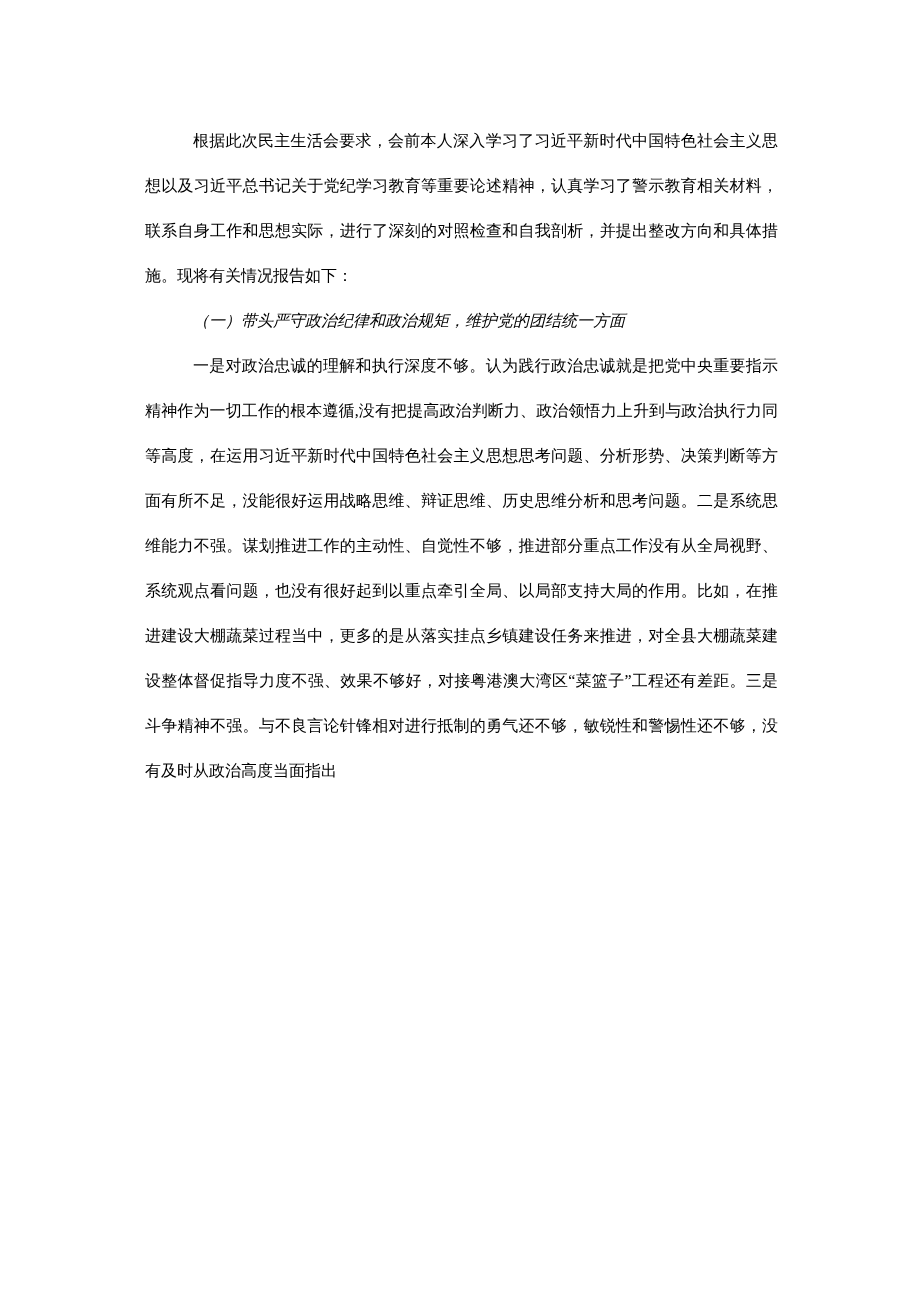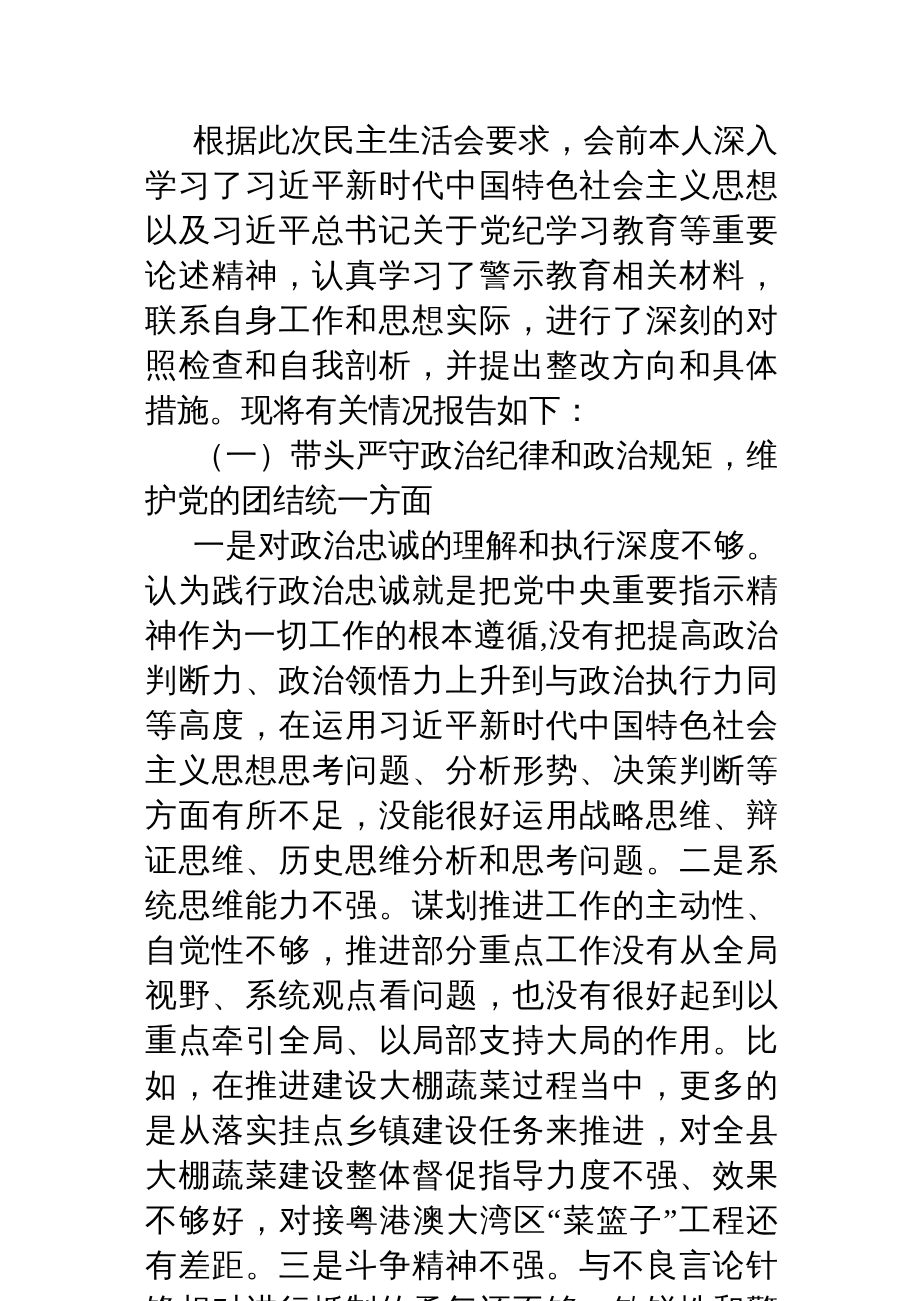--- a/index.html
+++ b/index.html
@@ -21,32 +21,33 @@
   }
   .doc-title {
     text-align: center;
     font-size: 32px;
     font-weight: 700;
     line-height: 66px;
     letter-spacing: 1px;
   }
   .doc-body p {
     margin: 0;
-    font-size: 32px;
+    font-size: 16px;
     line-height: 45px;
     text-align: justify;
     text-indent: 48px;
     word-break: break-all;
   }
   .section-heading {
     font-weight: 700;
     font-family: "Liberation Sans", "DejaVu Sans", sans-serif;
   }
   .subsection-heading {
     font-weight: 400;
+    font-style: italic;
   }
 </style>
 </head>
 <body>
 
 <div class="page">
   <div class="doc-body">
     <p>根据此次民主生活会要求，会前本人深入学习了习近平新时代中国特色社会主义思想以及习近平总书记关于党纪学习教育等重要论述精神，认真学习了警示教育相关材料，联系自身工作和思想实际，进行了深刻的对照检查和自我剖析，并提出整改方向和具体措施。现将有关情况报告如下：</p>
     <p class="subsection-heading">（一）带头严守政治纪律和政治规矩，维护党的团结统一方面</p>
     <p>一是对政治忠诚的理解和执行深度不够。认为践行政治忠诚就是把党中央重要指示精神作为一切工作的根本遵循,没有把提高政治判断力、政治领悟力上升到与政治执行力同等高度，在运用习近平新时代中国特色社会主义思想思考问题、分析形势、决策判断等方面有所不足，没能很好运用战略思维、辩证思维、历史思维分析和思考问题。二是系统思维能力不强。谋划推进工作的主动性、自觉性不够，推进部分重点工作没有从全局视野、系统观点看问题，也没有很好起到以重点牵引全局、以局部支持大局的作用。比如，在推进建设大棚蔬菜过程当中，更多的是从落实挂点乡镇建设任务来推进，对全县大棚蔬菜建设整体督促指导力度不强、效果不够好，对接粤港澳大湾区“菜篮子”工程还有差距。三是斗争精神不强。与不良言论针锋相对进行抵制的勇气还不够，敏锐性和警惕性还不够，没有及时从政治高度当面指出</p>

